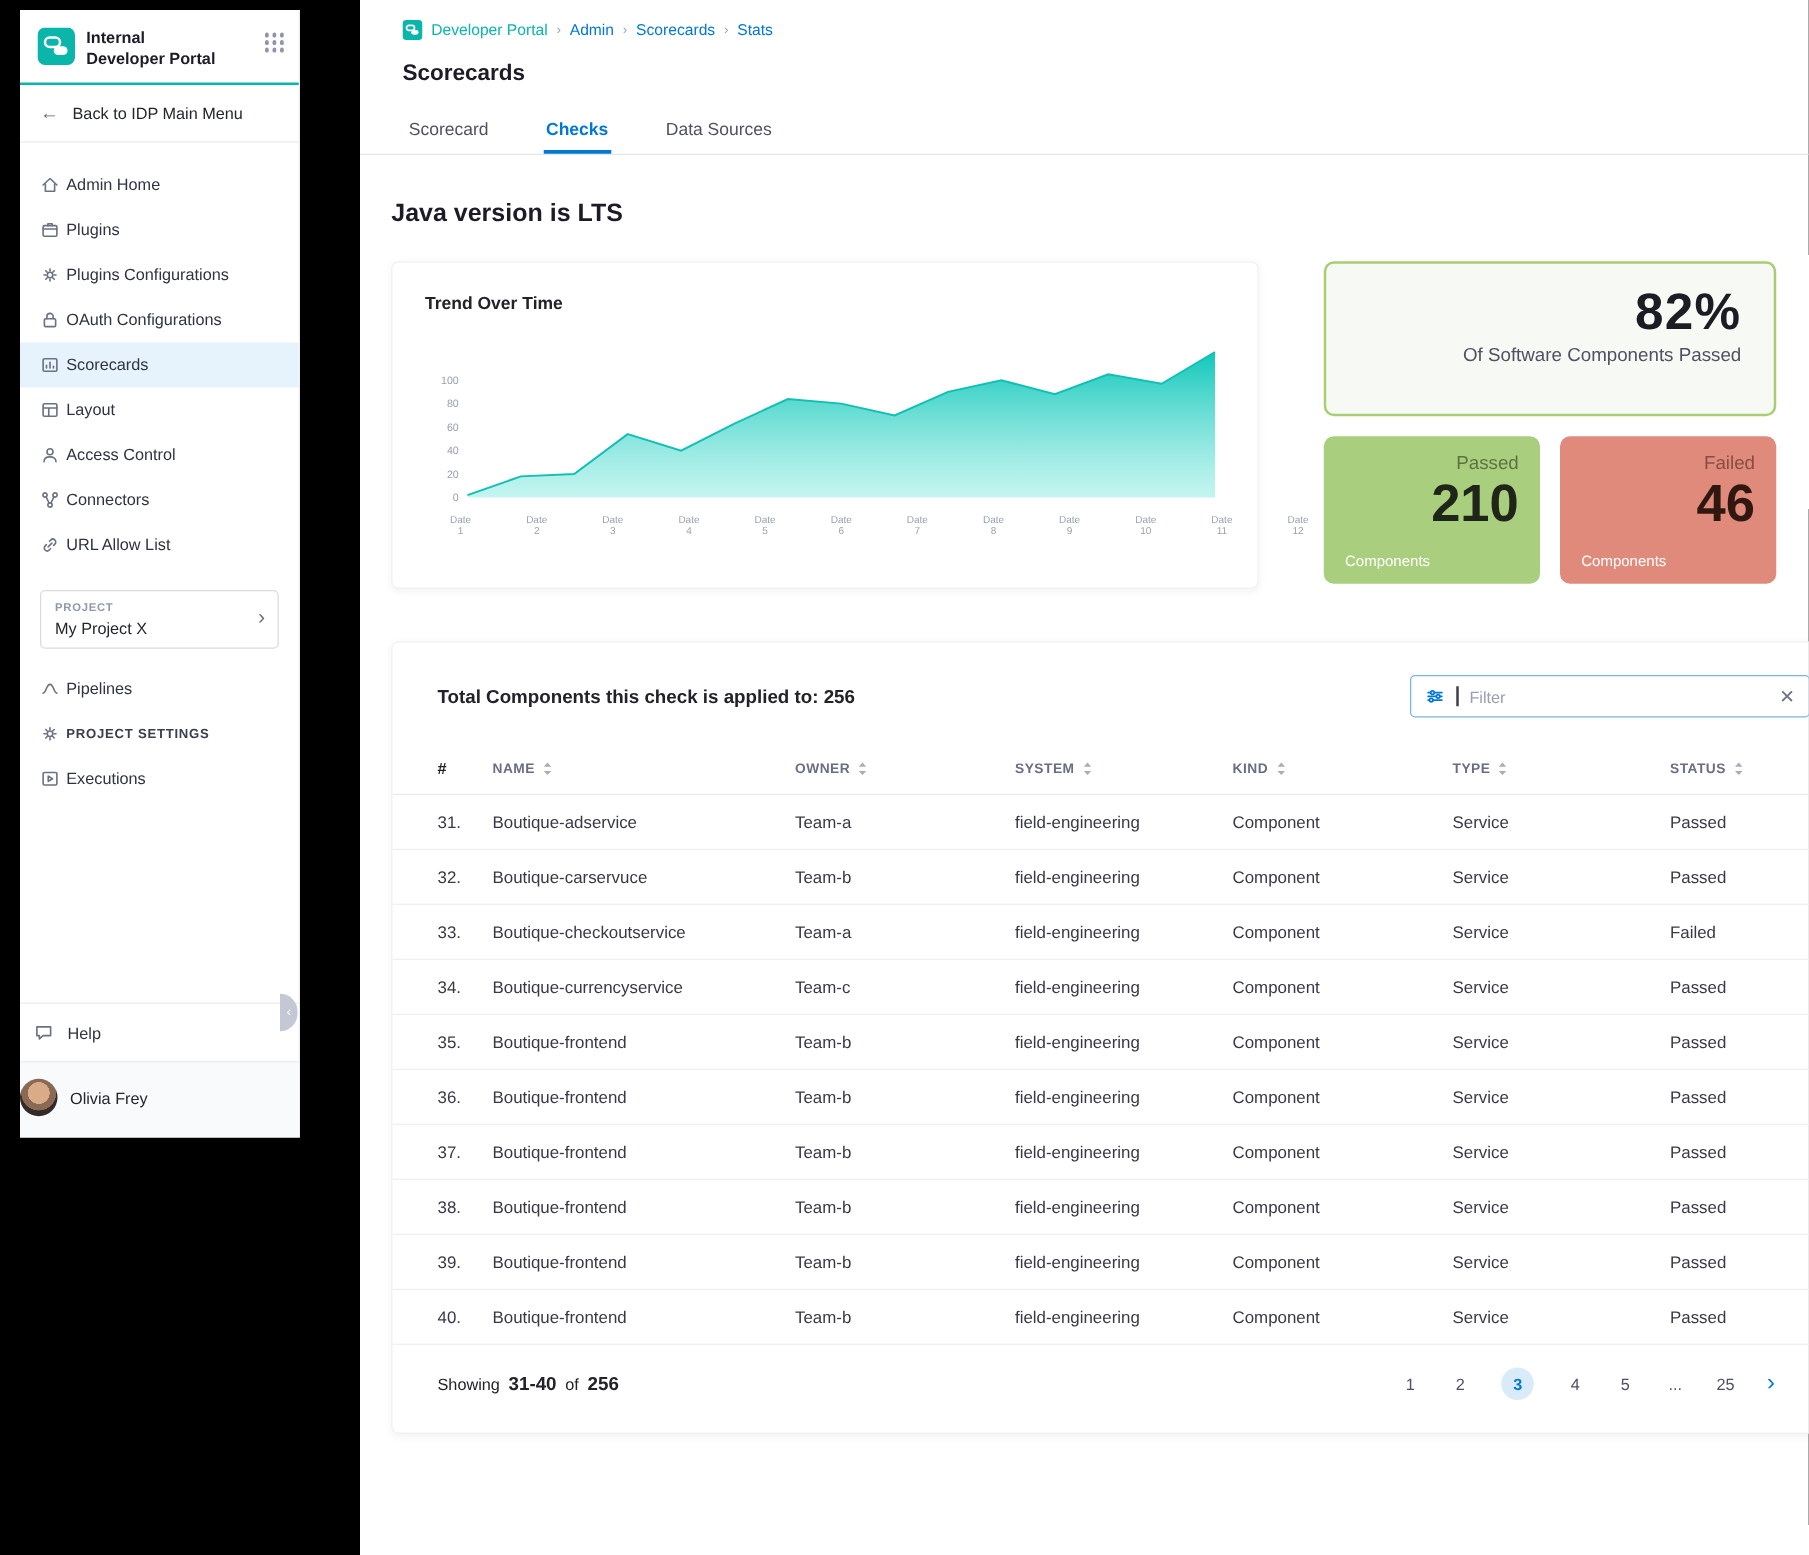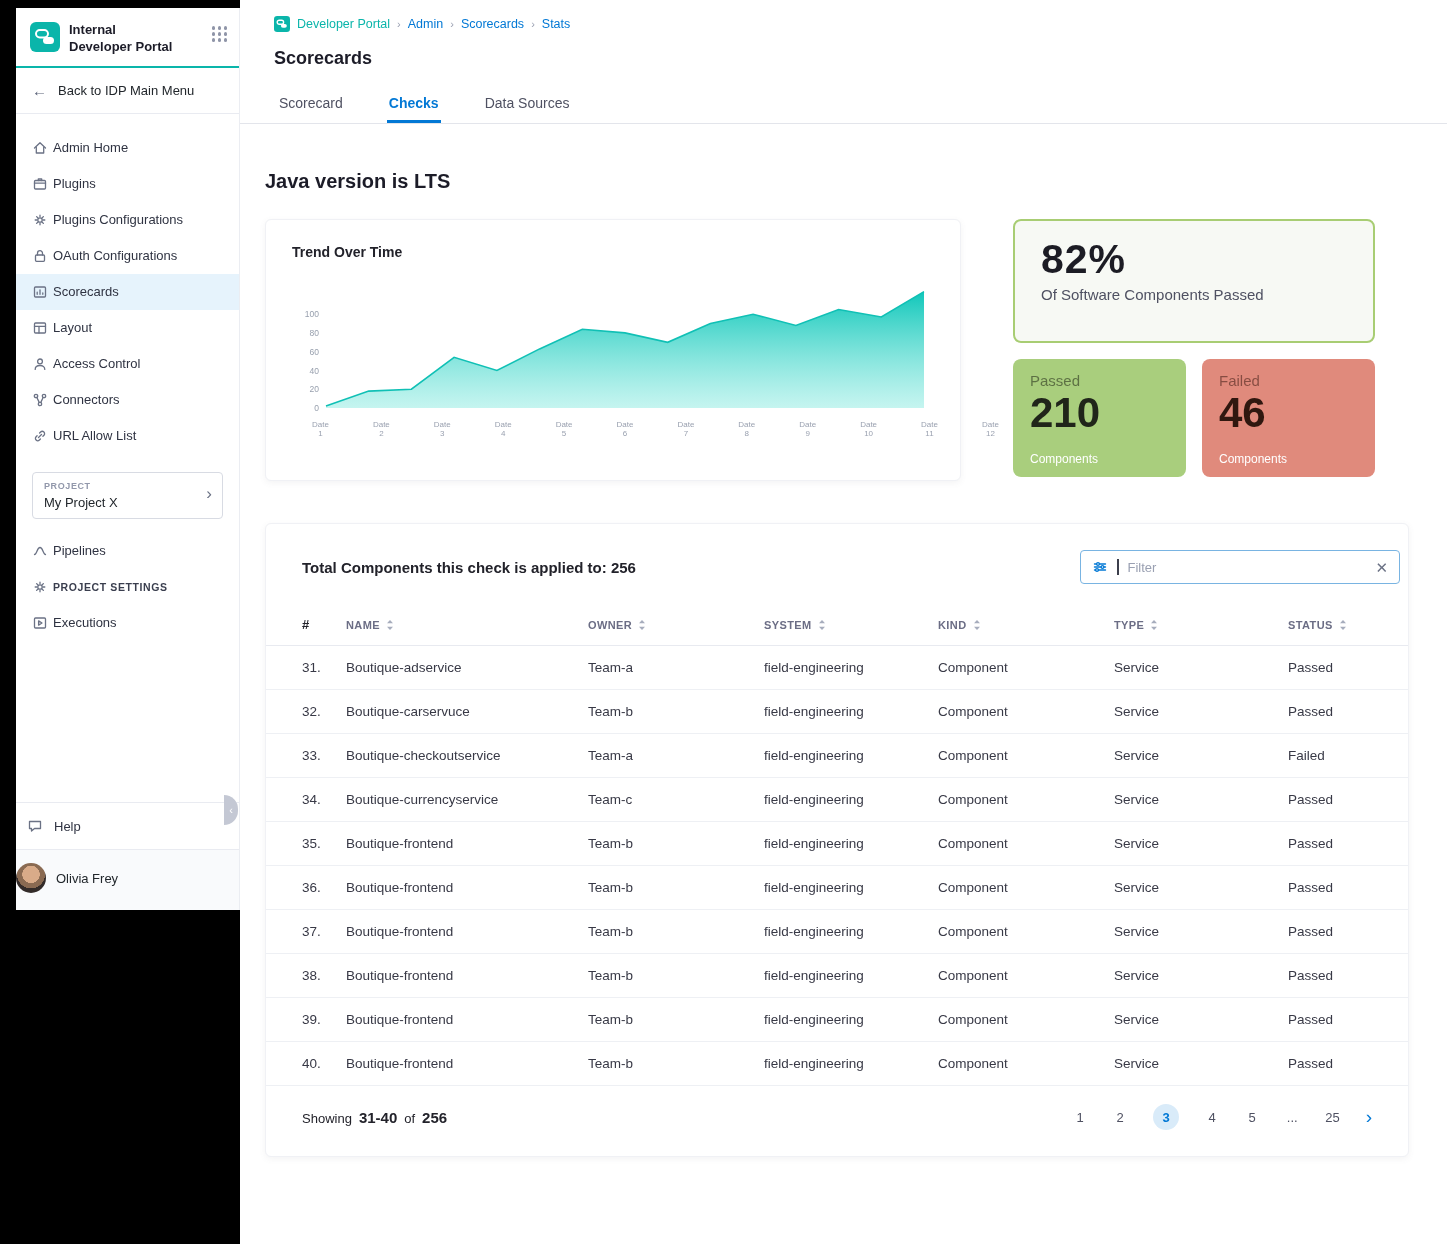--- a/index.html
+++ b/index.html
@@ -1,20 +1,20 @@
 <!DOCTYPE html>
 <html style="--teal: #0ab5aa; --blue: #0278d5; --passed-bg: #a9ce7d; --failed-bg: #e08a7c; --pct-border: #a8cd73;"><head>
 <meta charset="utf-8">
 <style>
   * { margin:0; padding:0; box-sizing:border-box; }
   html,body { width:1447px; height:1244px; }
   body { background:#000; font-family:"Liberation Sans", sans-serif; color:#22222a; display:flex; overflow:hidden; }
 
   
-  .left-col { width:240px; flex:none; position:relative; background:#000; }
+  .left-col { width:288px; flex:none; position:relative; background:#000; }
   .sidebar { position:absolute; top:8px; left:16px; width:224px; height:902px; background:#fff;
              border-right:1px solid #ebedf2; display:flex; flex-direction:column; }
   .logo-row { display:flex; align-items:flex-start; gap:9px; padding:14px 12px 10px 14px; }
   .logo-mark { flex:none; }
   .logo-text { font-size:13px; font-weight:bold; line-height:1.3; color:#1c1c28; }
   .grid-dots { margin-left:auto; margin-top:4px; display:grid; grid-template-columns:repeat(3,3.5px); gap:2.5px; cursor:pointer; }
   .grid-dots i { width:3.5px; height:3.5px; border-radius:50%; background:#8f95a8; }
   .teal-rule { height:2px; background:var(--teal,#0ab5aa); }
   .back-row { display:flex; align-items:center; gap:11px; padding:14px 16px; font-size:13px; color:#22272c;
               border-bottom:1px solid #e9ebf1; cursor:pointer; }
@@ -47,30 +47,30 @@
   .breadcrumb { display:flex; align-items:center; gap:7px; font-size:12.5px; }
   .bc-link { color:var(--blue,#0278d5); cursor:pointer; }
   .bc-link.teal { color:var(--teal,#0ab5aa); }
   .bc-sep { color:#9aa0b2; font-size:11px; }
   .page-title { font-size:18px; font-weight:bold; margin:16px 0 16px; color:#1c1c28; }
   .tabs-row { display:flex; gap:42px; padding-left:37px; border-bottom:1px solid #e3e5eb; }
   .tab { padding:10px 2px 12px; font-size:14px; color:#4f5162; cursor:pointer; }
   .tab.active { color:var(--blue,#0278d5); font-weight:bold; border-bottom:3px solid var(--blue,#0278d5); padding-bottom:9px; }
 
   .content { padding:10px 38px 0 25px; flex:1; }
-  .check-title { font-size:20px; font-weight:bold; margin:36px 0 26px; color:#1c1c28; }
+  .check-title { font-size:20px; font-weight:bold; margin:26px 0 26px; color:#1c1c28; }
 
   .cards-row { display:flex; gap:52px; align-items:flex-start; }
   .panel { background:#fff; border:1px solid #f0f1f5; border-radius:6px; box-shadow:0 2px 6px rgba(96,97,112,.08); }
   .trend-card { width:696px; height:262px; padding:24px 26px; }
   .trend-title { font-size:14px; font-weight:bold; color:#22222a; margin-bottom:20px; }
   .x-labels { display:flex; margin-left:20px; width:616px; margin-top:4px;gap:44px; }
   .x-labels span { flex:1; text-align:center; font-size:8px; color:#9aa1b0; }
 
-  .right-col { width:362px; }
+  .right-col { width:362px;text-align:right; }
   .pct-card { border:2px solid var(--pct-border,#a8cd73); background:#f7f9f4; border-radius:8px; height:124px; padding:15px 26px; }
   .pct-value { font-size:41px; font-weight:bold; color:#1c1c24; letter-spacing:1px; }
   .pct-caption { font-size:15px; color:#4f5162; margin-top:3px; }
   .pf-row { display:flex; gap:16px; margin-top:16px; }
   .pf-card { width:190px; height:118px; border-radius:8px; padding:13px 17px; position:relative; }
   .pf-card.passed { background:var(--passed-bg,#a9ce7d); }
   .pf-card.failed { background:var(--failed-bg,#e08a7c); }
   .pf-label { font-size:15px; color:rgba(30,35,20,.55); }
   .pf-card.failed .pf-label { color:rgba(60,25,18,.55); }
   .pf-value { font-size:42px; font-weight:bold; color:#20251a; margin-top:0; }

